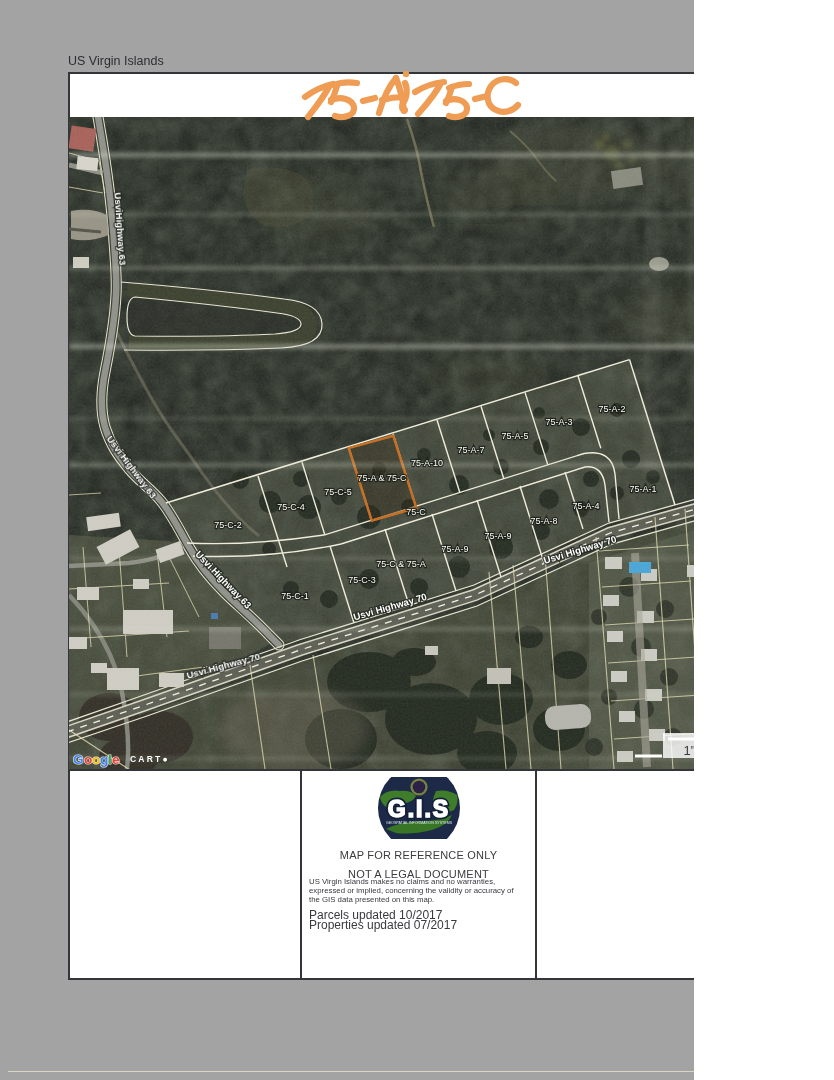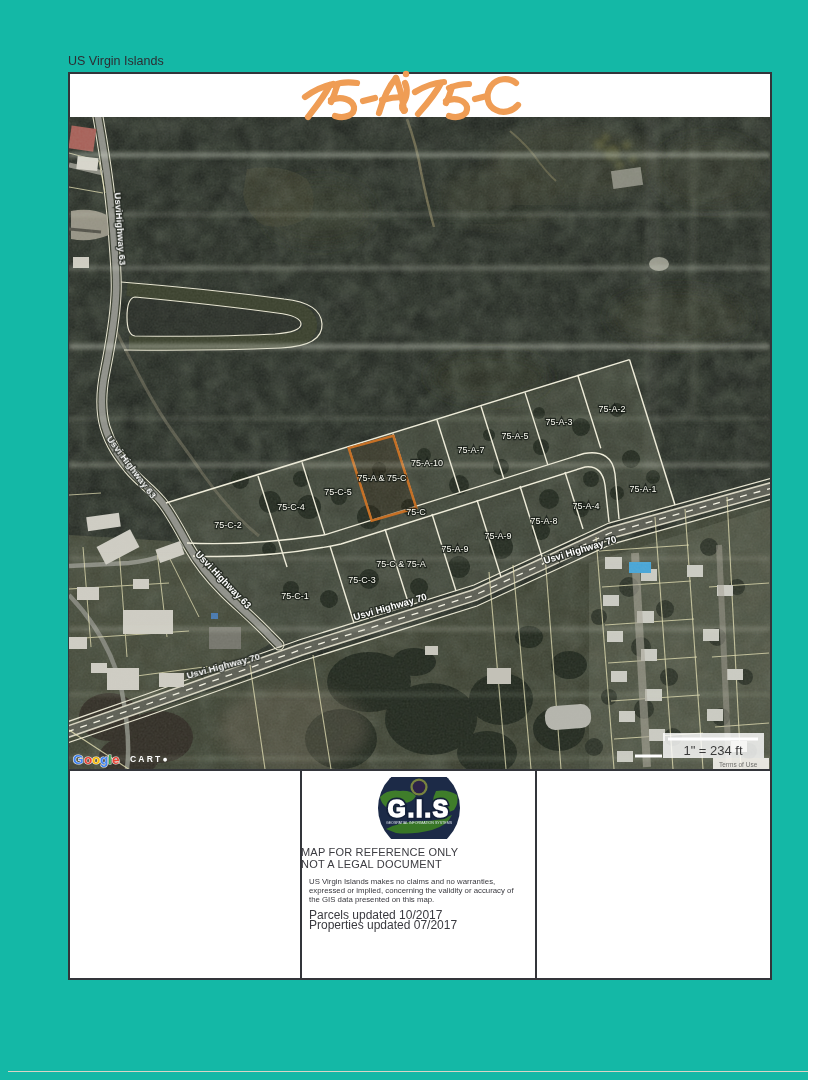--- a/index.html
+++ b/index.html
@@ -1,16 +1,16 @@
 <!DOCTYPE html>
 <html><head>
 <meta charset="utf-8">
 <style>
   html,body{margin:0;padding:0;background:#ffffff;}
-  #page{position:relative;width:808px;height:1080px;background:#14b8a6;overflow:hidden;
+  #page{position:relative;width:694px;height:1080px;background:#a3a3a3;overflow:hidden;
         font-family:"Liberation Sans", sans-serif;}
   .abs{position:absolute;}
 </style>
 </head>
 <body>
 <div id="page">
 
   <div class="abs" style="left:68px;top:54px;font-size:12.5px;color:#2d2d33;">US Virgin Islands</div>
 
 
@@ -423,20 +423,20 @@
       <path d="M58,14 Q70,12 79,18 Q81,26 76,33 Q66,38 58,33 Q52,26 58,14 Z" fill="#3f7d2a"></path>
       <path d="M8,52 Q24,44 44,44 Q62,44 74,38 Q70,48 54,53 Q34,58 18,56 Z" fill="#387626"></path>
       <circle cx="41" cy="10" r="8.6" fill="#79843f"></circle>
       <circle cx="41" cy="10" r="6.3" fill="#2c2248"></circle>
       <text x="41" y="40" text-anchor="middle" font-family="Liberation Sans, sans-serif" font-size="23" font-weight="bold" fill="none" stroke="#14203a" stroke-width="5" letter-spacing="2">G.I.S</text>
       <text x="41" y="40" text-anchor="middle" font-family="Liberation Sans, sans-serif" font-size="23" font-weight="bold" fill="#ffffff" stroke="#ffffff" stroke-width="1.6" letter-spacing="2">G.I.S</text>
       <text x="41" y="46.5" text-anchor="middle" font-family="Liberation Sans, sans-serif" font-size="3.6" fill="#dfe5ee">GEOSPATIAL INFORMATION SYSTEMS</text>
     </g>
   </svg>
 
-  <div class="abs" style="left:301px;top:846px;width:235px;text-align:left;font-size:11px;color:#3b3b40;letter-spacing:0.2px;line-height:12px;">MAP FOR REFERENCE ONLY<br>NOT A LEGAL DOCUMENT</div>
+  <div class="abs" style="left:301px;top:846px;width:235px;text-align:center;font-size:11px;color:#3b3b40;letter-spacing:0.2px;line-height:19px;">MAP FOR REFERENCE ONLY<br>NOT A LEGAL DOCUMENT</div>
 
   <div class="abs" style="left:309px;top:877px;font-size:7.8px;color:#39393f;line-height:9px;">US Virgin Islands makes no claims and no warranties,<br>expressed or implied, concerning the validity or accuracy of<br>the GIS data presented on this map.</div>
 
   <div class="abs" style="left:309px;top:911px;font-size:12px;color:#39393f;line-height:9.6px;">Parcels updated 10/2017<br>Properties updated 07/2017</div>
 
   <div class="abs" style="left:8px;top:1071px;width:820px;height:1px;background:#d9d4c6;"></div>
 </div>
 
 </body></html>

